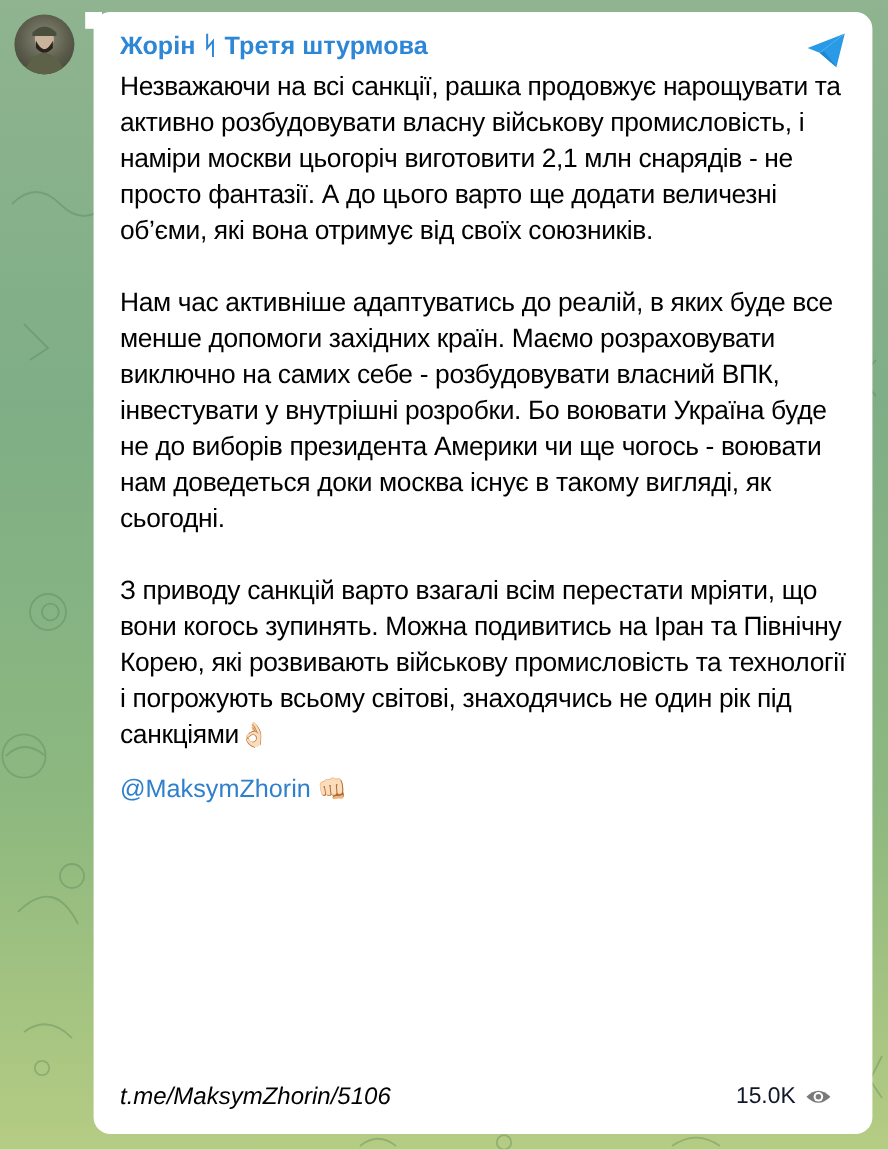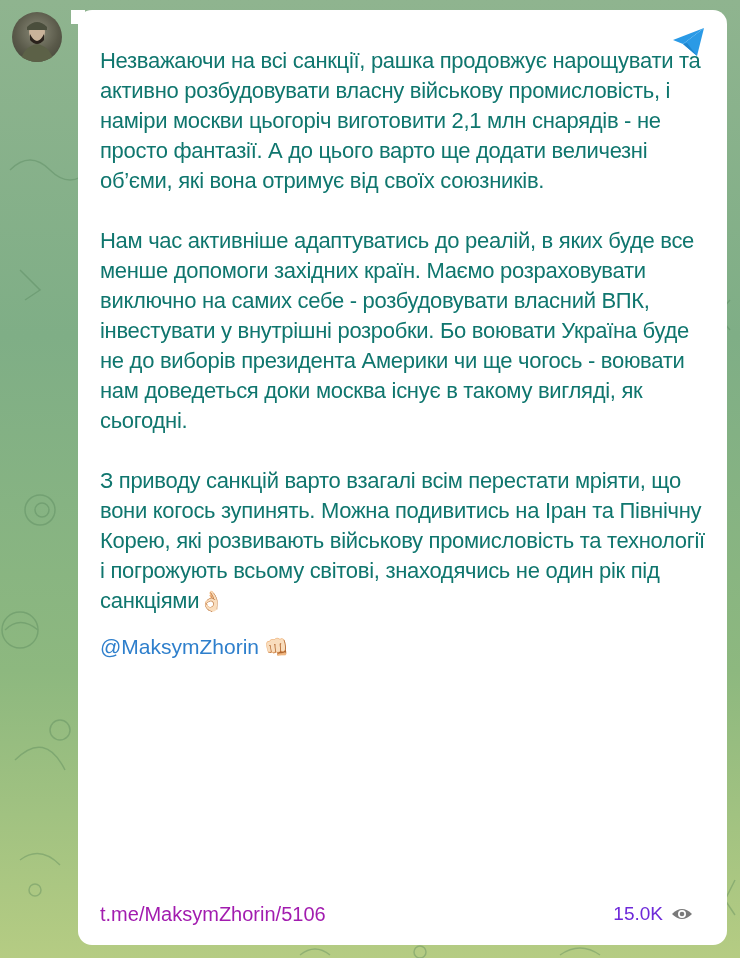--- a/index.html
+++ b/index.html
@@ -60,24 +60,24 @@
       white-space: nowrap;
     }
     .telegram-icon {
       position: absolute;
       right: 20px;
       top: 16px;
       width: 36px;
       height: 32px;
     }
     .post-body {
-      margin-top: 20px;
+      margin-top: 5px;
       font-size: 22px;
       line-height: 30px;
-      color: #0f766e;
+      color: #000000;
       letter-spacing: -0.3px;
     }
     .para {
       margin: 0 0 30px 0;
       white-space: pre-line;
     }
     .para:last-child { margin-bottom: 0; }
     .emoji {
       display: inline-block;
       font-size: 20px;
@@ -94,27 +94,28 @@
       left: 22px;
       right: 22px;
       bottom: 18px;
       display: flex;
       align-items: center;
       justify-content: space-between;
       font-size: 20px;
       line-height: 26px;
     }
     .post-link {
-      color: #a21caf;
+      color: #000000;
       text-decoration: none;
+      font-style: italic;
     }
     .meta {
       display: flex;
       align-items: center;
-      color: #6d28d9;
+      color: #0f172a;
       font-size: 19px;
     }
     .eye-icon {
       width: 22px;
       height: 14px;
       margin: 0 12px 0 8px;
     }
   </style>
 </head>
 <body>
@@ -143,20 +144,21 @@
 <div class="avatar">
   <svg width="50" height="50" viewBox="0 0 50 50">
     <ellipse cx="25" cy="20" rx="8" ry="9" fill="#c9b39a"></ellipse>
     <path d="M15 15 q10 -10 20 0 l0 3 l-20 0 z" fill="#4a4e3c"></path>
     <path d="M18 22 q7 14 14 0 l0 6 q-7 8 -14 0 z" fill="#2a221c"></path>
     <path d="M8 50 q4 -16 17 -18 q13 2 17 18 z" fill="#5c6147"></path>
   </svg>
 </div>
 
 <div class="card">
+  <h1 class="channel-name">Жорін ᛋ Третя штурмова</h1>
 
   <svg class="telegram-icon" viewBox="0 0 36 32" xmlns="http://www.w3.org/2000/svg">
     <path d="M33 2 L2 14 L12 18 Z" fill="#2a9ae6"></path>
     <path d="M33 2 L12 18 L26 30 Z" fill="#2a9ae6"></path>
     <path d="M12 18 L16 17 L26 30 Z" fill="#1f86cf"></path>
   </svg>
 
   <div class="post-body">
     <p class="para">Незважаючи на всі санкції, рашка продовжує нарощувати та активно розбудовувати власну військову промисловість, і наміри москви цьогоріч виготовити 2,1 млн снарядів - не просто фантазії. А до цього варто ще додати величезні об’єми, які вона отримує від своїх союзників.</p>
     <p class="para">Нам час активніше адаптуватись до реалій, в яких буде все менше допомоги західних країн. Маємо розраховувати виключно на самих себе - розбудовувати власний ВПК, інвестувати у внутрішні розробки. Бо воювати Україна буде не до виборів президента Америки чи ще чогось - воювати нам доведеться доки москва існує в такому вигляді, як сьогодні.</p>

